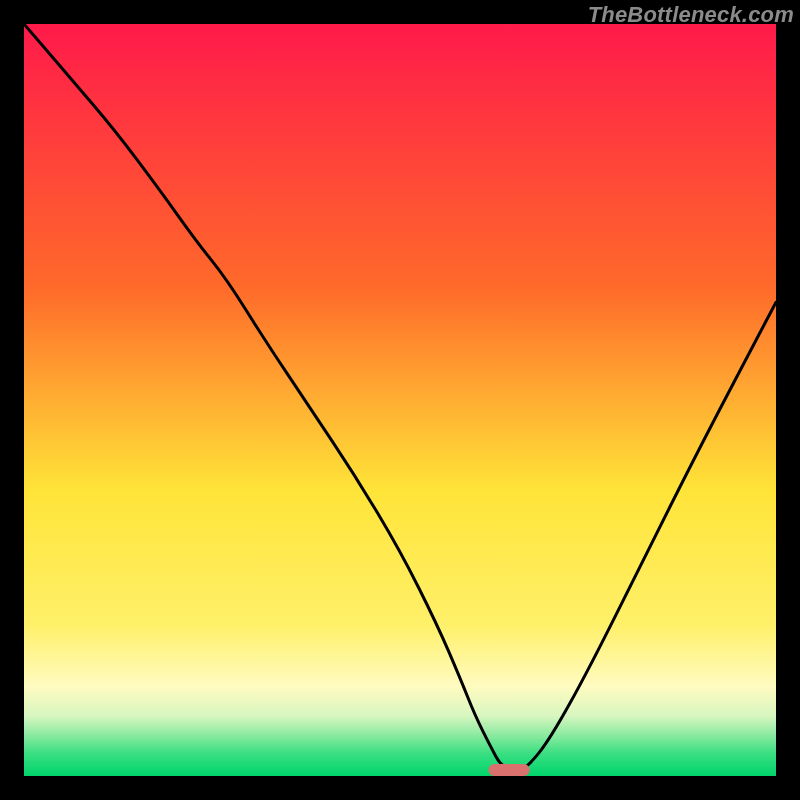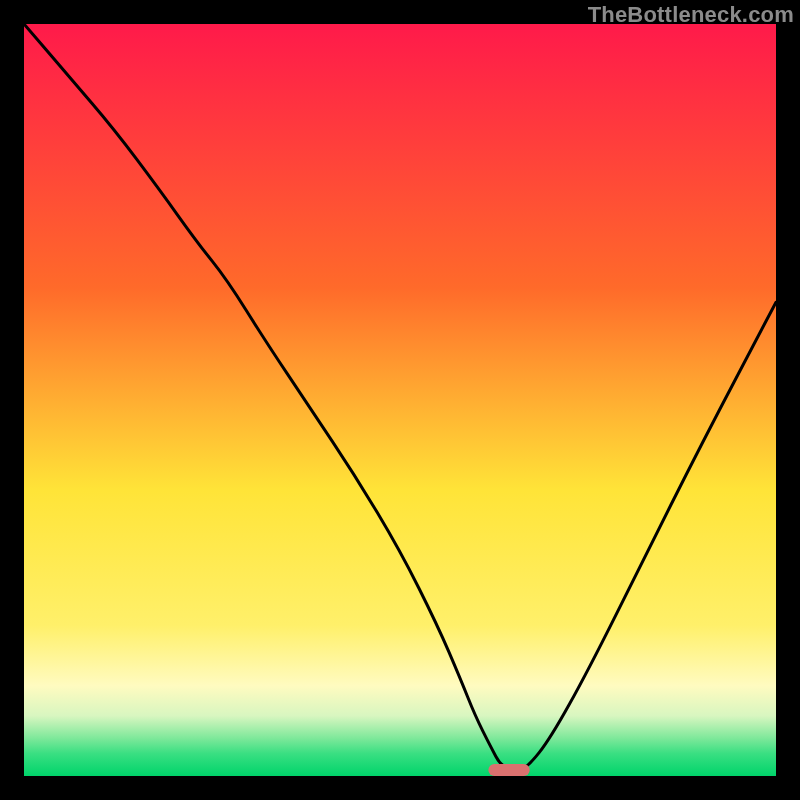--- a/index.html
+++ b/index.html
@@ -27,20 +27,21 @@
   }
   .watermark {
     position: absolute;
     top: 2px;
     right: 6px;
     font-family: Arial, Helvetica, sans-serif;
     font-size: 22px;
     font-weight: 600;
     color: #8b8b8b;
     letter-spacing: 0.2px;
+    font-style: italic;
   }
   svg { display: block; }
 </style>
 </head>
 <body>
 
 <div class="frame">
   <svg class="plot" viewBox="0 0 752 752" preserveAspectRatio="none">
     <defs>
       <linearGradient id="bg" x1="0" y1="0" x2="0" y2="1">

